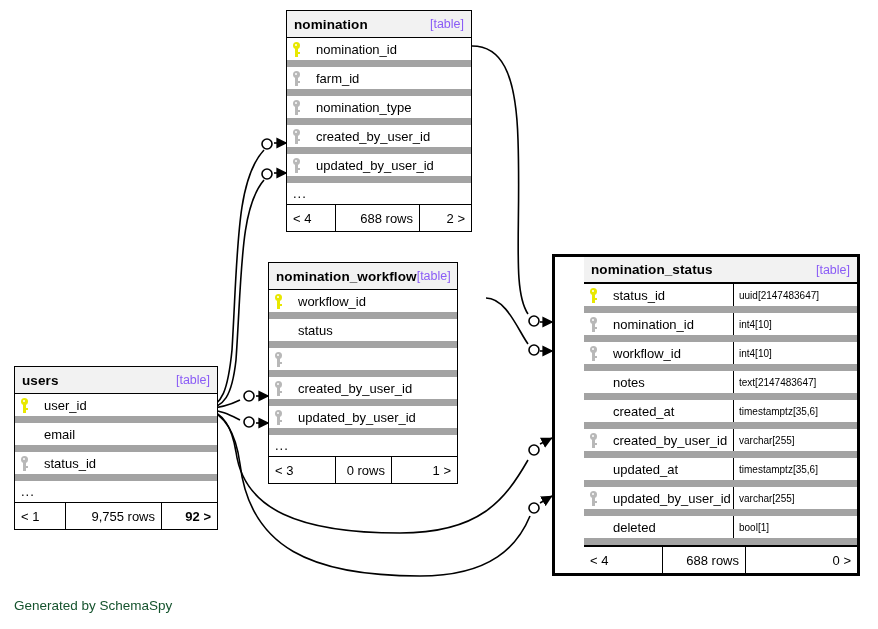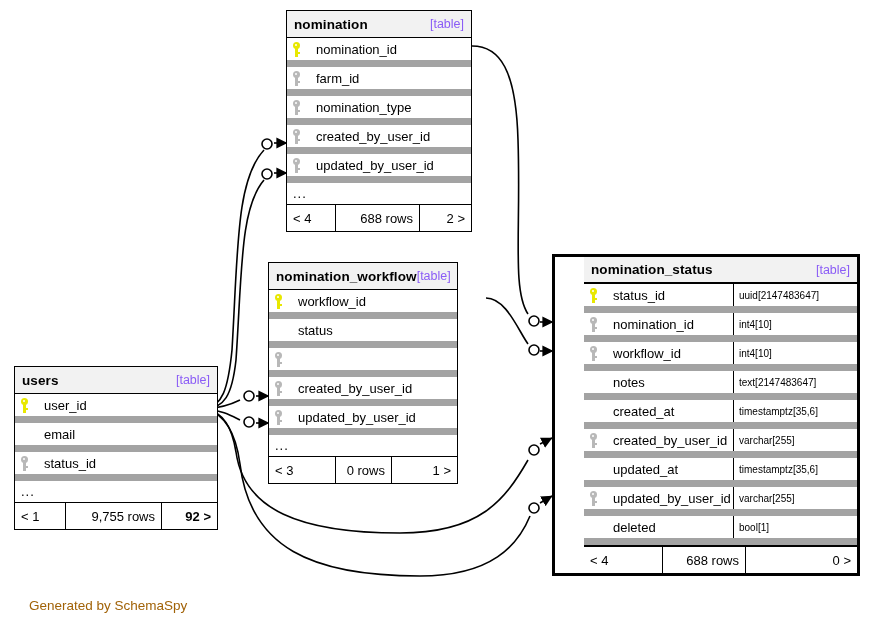--- a/index.html
+++ b/index.html
@@ -186,24 +186,24 @@
     left: 552px; top: 254px; width: 308px; padding-left: 29px;
   }
   #tbl-status .row { height: 29px; }
   #tbl-status .cell-type { width: 124px; min-width: 124px; }
   #tbl-status .foot { height: 28px; border-top: 2px solid #000; }
   #tbl-status .foot .f-left  { width: 78px; }
   #tbl-status .foot .f-right { width: 112px; }
 
   .footer-note {
     position: absolute;
-    left: 29px;
+    left: 14px;
     top: 598px;
     font-size: 13.5px;
-    color: #a16207;
+    color: #14532d;
   }
 </style>
 </head>
 <body>
 
 <div id="canvas">
 
   <svg id="edges" viewBox="0 0 878 629" width="878" height="629">
     <defs>
       <marker id="arrow" viewBox="0 0 10 10" refX="9.5" refY="5" markerWidth="7" markerHeight="7" orient="auto-start-reverse">

